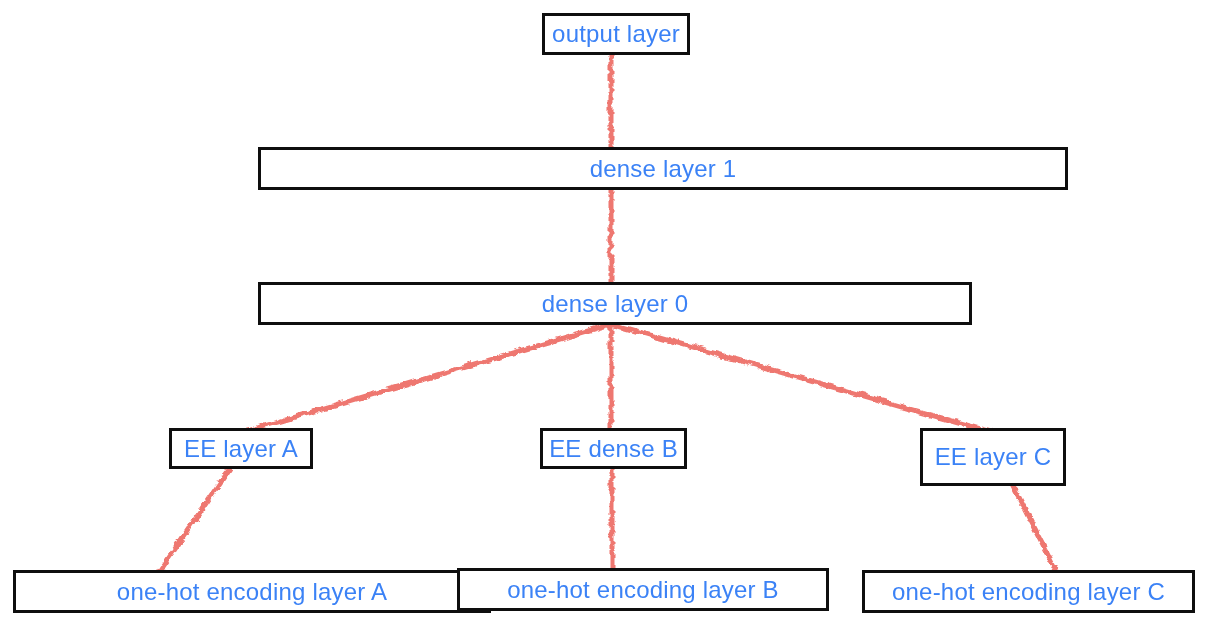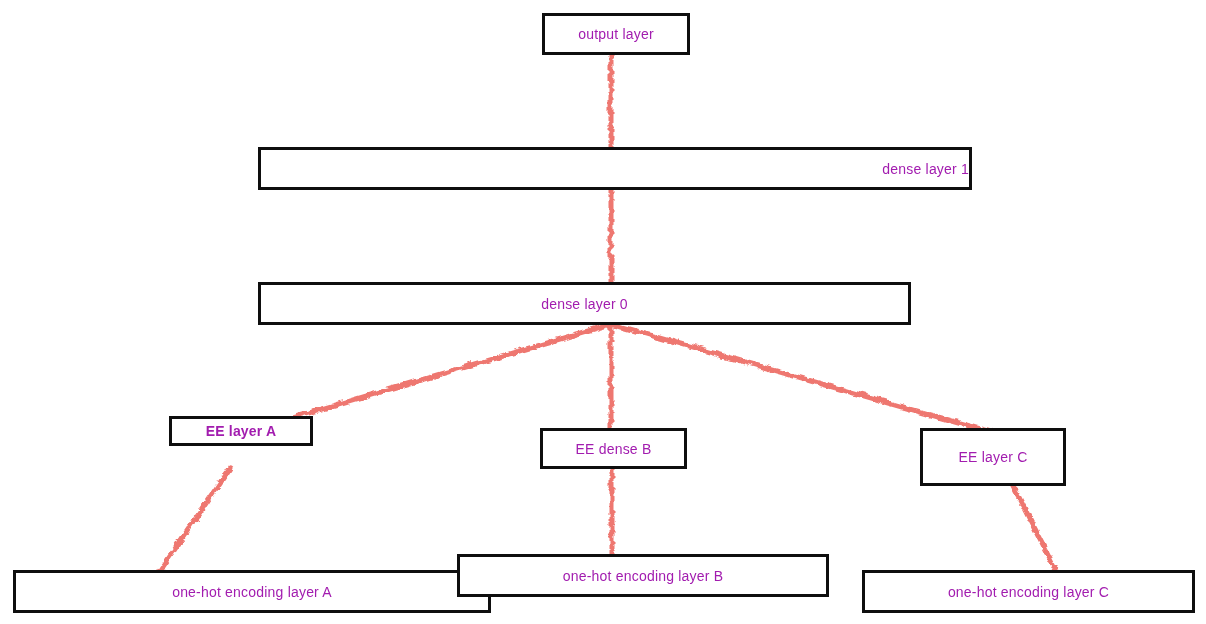--- a/index.html
+++ b/index.html
@@ -24,34 +24,34 @@
   .node {
     position: absolute;
     box-sizing: border-box;
     background: #ffffff;
     border: 3px solid #0e0e0e;
     display: flex;
     align-items: center;
     justify-content: center;
   }
   .node-label {
-    color: #a21caf;
-    font-size: 14px;
+    color: #3b82f6;
+    font-size: 24px;
     letter-spacing: 0.2px;
     white-space: nowrap;
   }
   
   .n-output { left: 542px; top: 13px;  width: 148px; height: 42px; }
-  .n-dense1 { left: 258px; top: 147px; width: 714px; height: 43px; justify-content: flex-end; }
-  .n-dense0 { left: 258px; top: 282px; width: 653px; height: 43px; }
-  .n-eea    { left: 169px; top: 416px; width: 144px; height: 30px; font-weight: bold; }
+  .n-dense1 { left: 258px; top: 147px; width: 810px; height: 43px; }
+  .n-dense0 { left: 258px; top: 282px; width: 714px; height: 43px; }
+  .n-eea    { left: 169px; top: 428px; width: 144px; height: 41px; }
   .n-eeb    { left: 540px; top: 428px; width: 147px; height: 41px; }
   .n-eec    { left: 920px; top: 428px; width: 146px; height: 58px; }
   .n-oha    { left: 13px;  top: 570px; width: 478px; height: 43px; }
-  .n-ohb    { left: 457px; top: 554px; width: 372px; height: 43px; text-align: center; }
+  .n-ohb    { left: 457px; top: 568px; width: 372px; height: 43px; text-align: center; }
   .n-ohc    { left: 862px; top: 570px; width: 333px; height: 43px; }
 </style>
 </head>
 <body>
 
 <div class="canvas">
 
   <svg class="edges" width="1206" height="624" viewBox="0 0 1206 624">
     <defs>
       <filter id="sketchy" x="-20%" y="-20%" width="140%" height="140%">

